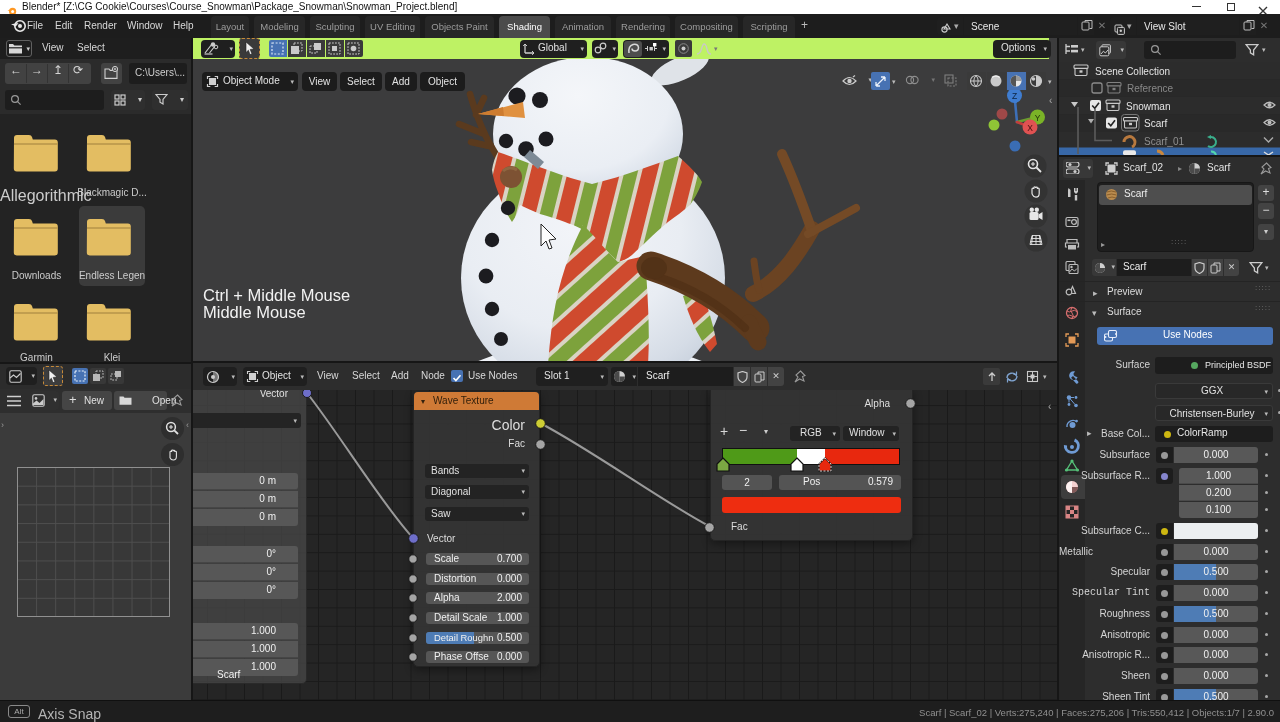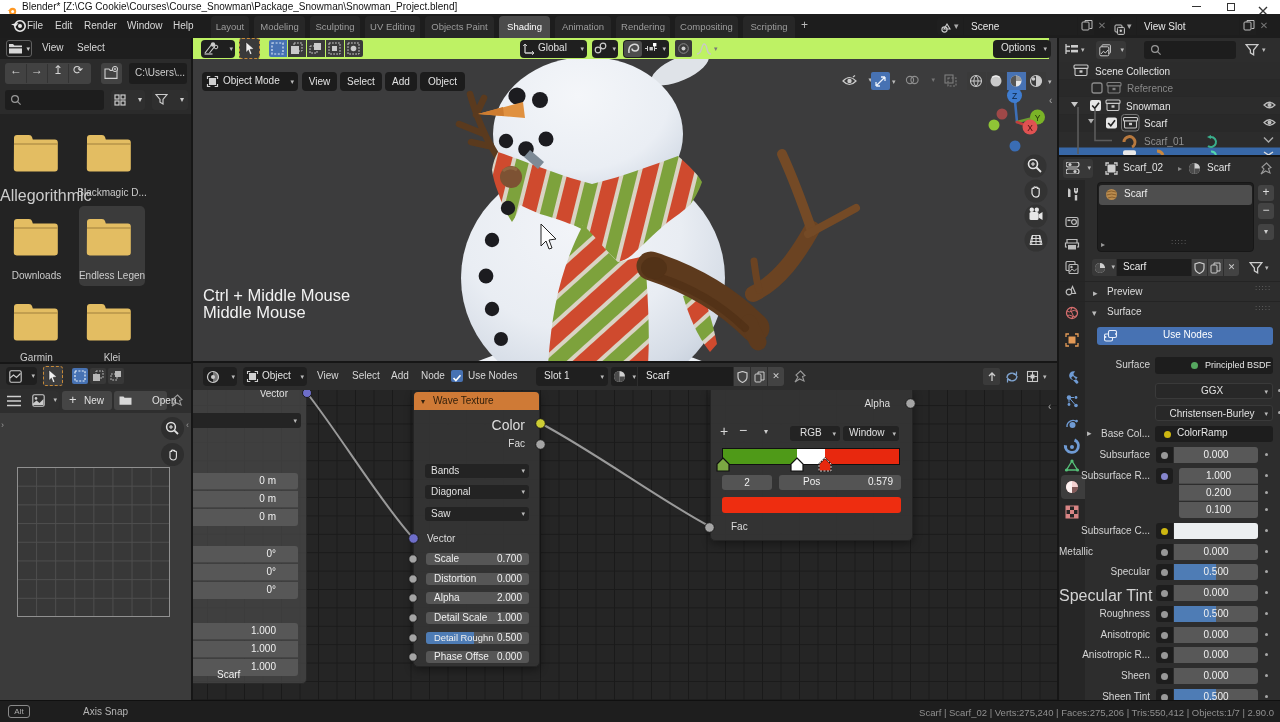--- a/index.html
+++ b/index.html
@@ -1070,21 +1070,21 @@
   <span class="abs" style="left:206px;top:393px;width:3px;height:3px;border-radius:50%;background:#a8a8a8;"></span>
   <span class="lbl" style="left:0;top:409px;width:91px;text-align:right;font-size:10px;color:#d4d4d4;">Specular</span>
   <div class="abs" style="left:97px;top:407px;width:17px;height:16px;background:#1d1d1d;border-radius:3px 0 0 3px;">
         <span class="abs" style="left:5px;top:4.5px;width:7px;height:7px;border-radius:50%;background:#989898;"></span>
       </div>
   <div class="abs" style="left:115px;top:407px;width:84px;height:16px;background:#585858;border-radius:0 3px 3px 0;overflow:hidden;">
         <span class="abs" style="left:0;top:0;width:42px;height:16px;background:#4e7cb5;"></span>
         <span class="abs" style="left:0;top:0;width:84px;text-align:center;font-size:10px;color:#f2f2f2;line-height:16px;">0.500</span>
       </div>
   <span class="abs" style="left:206px;top:413px;width:3px;height:3px;border-radius:50%;background:#a8a8a8;"></span>
-  <span class="lbl" style="left:0;top:430px;width:91px;text-align:right;font-size:16px;color:#d4d4d4;">Specular Tint</span>
+  <span class="lbl" style="left:0;top:430px;width:91px;text-align:right;font-size:10px;color:#d4d4d4;font-family:Liberation Mono, monospace;">Specular Tint</span>
   <div class="abs" style="left:97px;top:428px;width:17px;height:16px;background:#1d1d1d;border-radius:3px 0 0 3px;">
         <span class="abs" style="left:5px;top:4.5px;width:7px;height:7px;border-radius:50%;background:#989898;"></span>
       </div>
   <div class="abs" style="left:115px;top:428px;width:84px;height:16px;background:#585858;border-radius:0 3px 3px 0;overflow:hidden;">
         <span class="abs" style="left:0;top:0;width:84px;text-align:center;font-size:10px;color:#f2f2f2;line-height:16px;">0.000</span>
       </div>
   <span class="abs" style="left:206px;top:434px;width:3px;height:3px;border-radius:50%;background:#a8a8a8;"></span>
   <span class="lbl" style="left:0;top:451px;width:91px;text-align:right;font-size:10px;color:#d4d4d4;">Roughness</span>
   <div class="abs" style="left:97px;top:449px;width:17px;height:16px;background:#1d1d1d;border-radius:3px 0 0 3px;">
         <span class="abs" style="left:5px;top:4.5px;width:7px;height:7px;border-radius:50%;background:#989898;"></span>
@@ -1124,17 +1124,17 @@
       </div>
   <div class="abs" style="left:115px;top:532px;width:84px;height:16px;background:#585858;border-radius:0 3px 3px 0;overflow:hidden;">
         <span class="abs" style="left:0;top:0;width:42px;height:16px;background:#4e7cb5;"></span>
         <span class="abs" style="left:0;top:0;width:84px;text-align:center;font-size:10px;color:#f2f2f2;line-height:16px;">0.500</span>
       </div>
   <span class="abs" style="left:206px;top:538px;width:3px;height:3px;border-radius:50%;background:#a8a8a8;"></span>
 </div>
 
 <div class="abs" id="statusbar" style="left:0;top:700px;width:1280px;height:22px;background:#1e1e1e;border-top:1px solid #101010;">
   <div class="abs" style="left:8px;top:4px;width:22px;height:13px;border:1px solid #8a8a8a;border-radius:3px;color:#aaa;font-size:8px;text-align:center;line-height:12px;">Alt</div>
-  <div class="abs" style="left:38px;top:5px;font-size:10px;color:#b4b4b4;margin-left:45px;">Axis Snap</div>
+  <div class="abs" style="left:38px;top:5px;font-size:14px;color:#b4b4b4;">Axis Snap</div>
   <div class="abs" style="right:6px;top:5.5px;font-size:9.5px;color:#909090;">Scarf | Scarf_02 | Verts:275,240 | Faces:275,206 | Tris:550,412 | Objects:1/7 | 2.90.0</div>
 </div>
 
 </div>
 
 </body></html>

